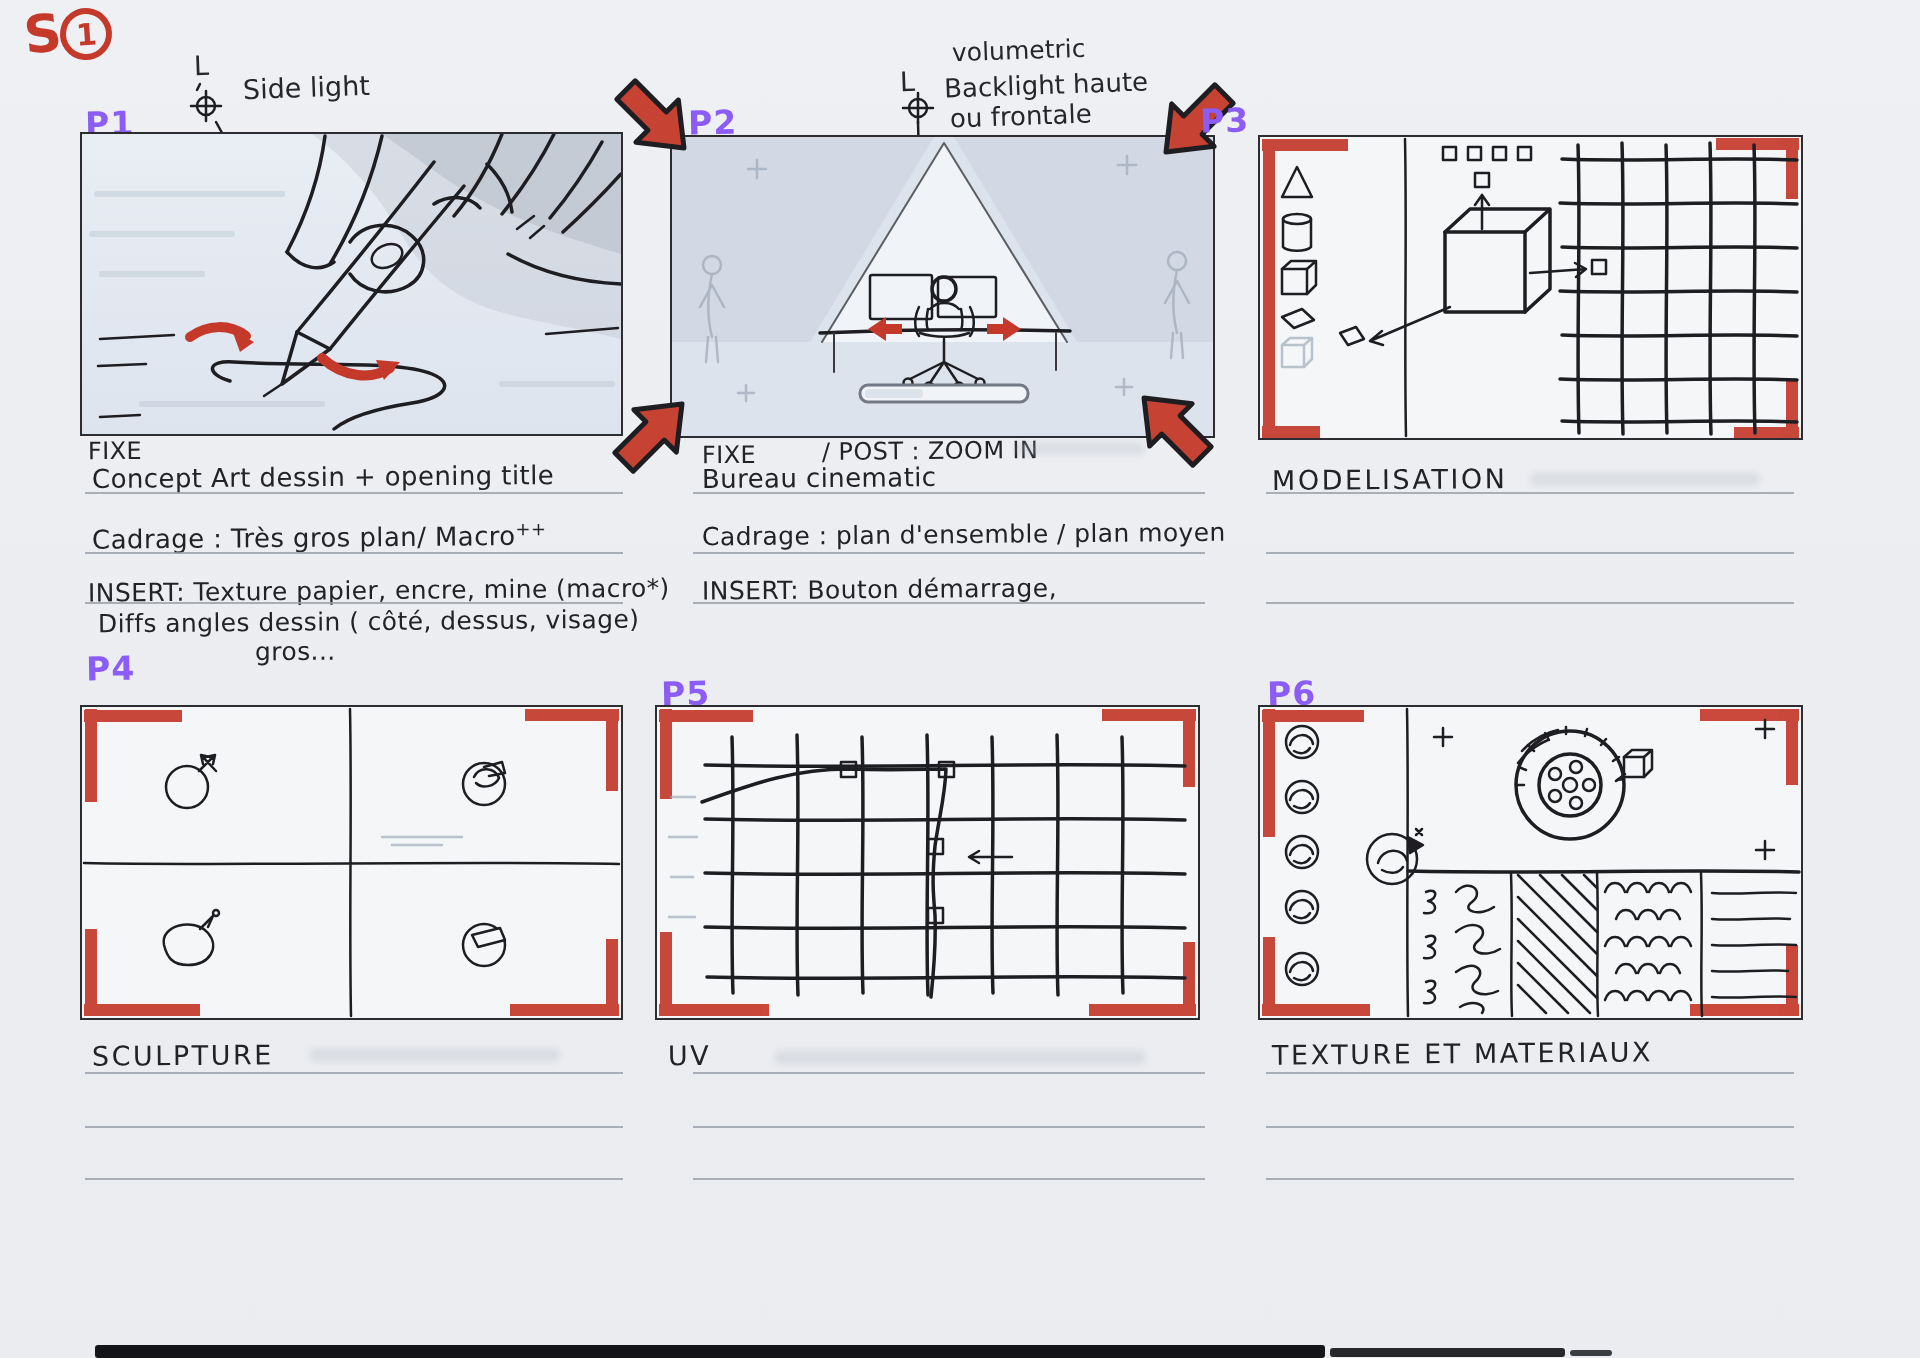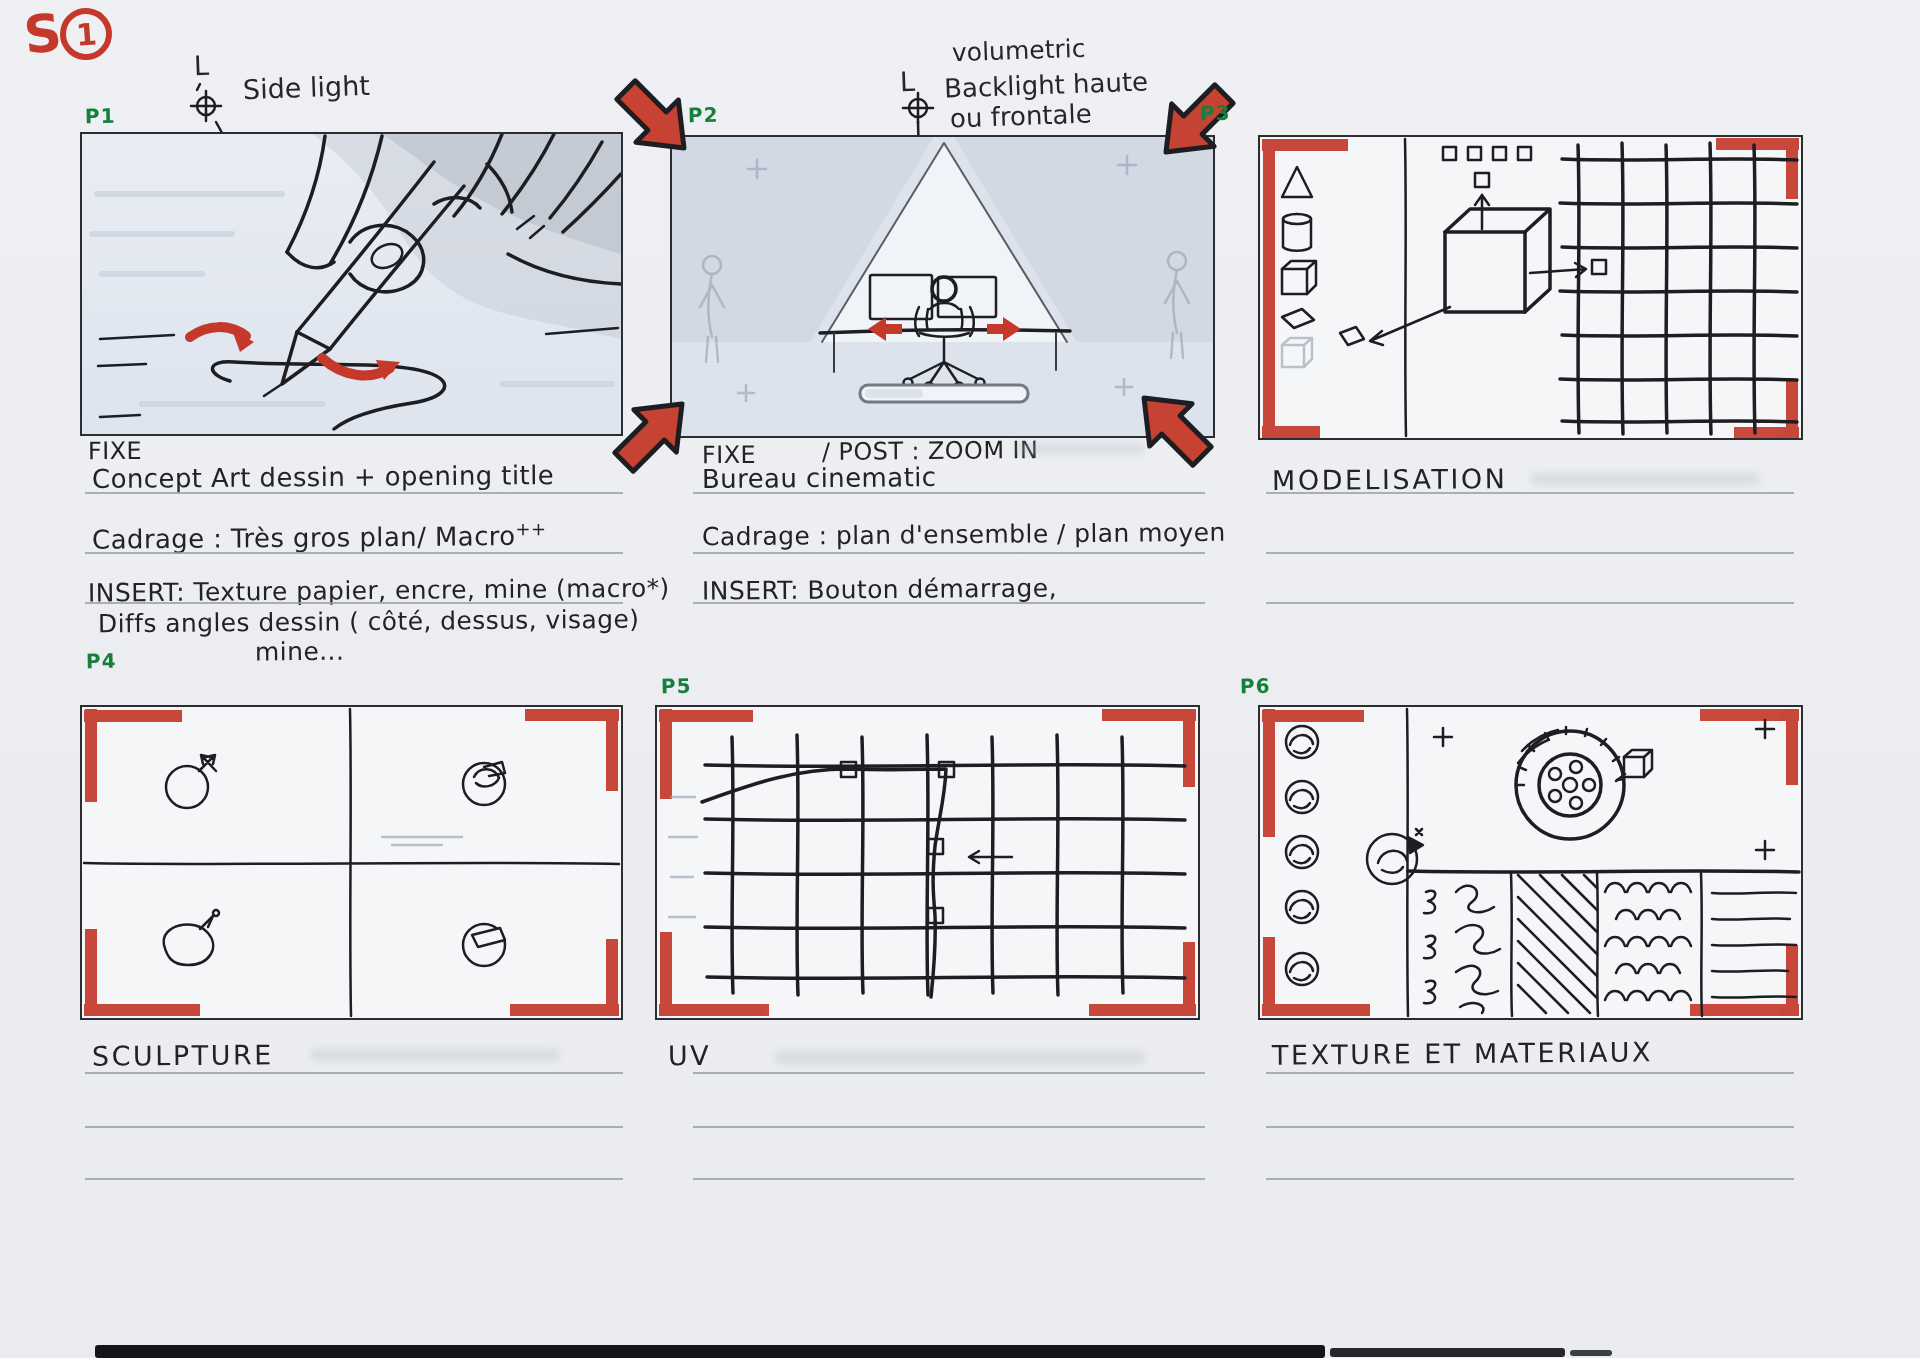--- a/index.html
+++ b/index.html
@@ -6,21 +6,21 @@
   html,body{width:1920px;height:1358px;overflow:hidden}
   body{
     position:relative;
     background:linear-gradient(180deg,#eef0f3 0%,#ecedf1 55%,#eaecef 100%);
     font-family:"DejaVu Sans", sans-serif;
     color:#232327;
   }
   .abs{position:absolute}
   .panel{position:absolute;border:2px solid #2c2c31;background:#f4f6f8;overflow:visible}
   .panel svg{position:absolute;left:0;top:0}
-  .plabel{position:absolute;font-size:20px;font-weight:bold;letter-spacing:1px;color:#15803d;transform:rotate(-1deg)}
+  .plabel{position:absolute;font-size:33px;font-weight:bold;letter-spacing:1px;color:#8b5cf6;transform:rotate(-1deg)}
   .cap{position:absolute;font-size:26px;color:#232327;letter-spacing:.4px;white-space:nowrap;transform:rotate(-0.5deg)}
   .cap.small{font-size:24px}
   .cap.title{font-size:27px;letter-spacing:2.5px;font-weight:500}
   .rule{position:absolute;height:0;border-bottom:2px solid #989ea6;opacity:.8}
   .smudge{position:absolute;background:#aeb6c0;opacity:.28;filter:blur(3px);border-radius:6px}
   .sheet-marker{position:absolute;left:24px;top:4px;color:#c5392b}
   .sheet-marker .s{font-size:52px;font-weight:bold;display:inline-block;transform:rotate(-6deg)}
   .num-circle{position:absolute;left:36px;top:4px;width:52px;height:52px;border:6px solid #c5392b;border-radius:50%;
     display:flex;align-items:center;justify-content:center;transform:rotate(8deg)}
   .num-circle span{font-size:30px;font-weight:bold;transform:rotate(-12deg)}
@@ -95,21 +95,21 @@
     <polygon class="redfill" points="318,228 294,226 302,246"></polygon>
   </g>
 </svg>
 </div>
 
 <div class="cap small" style="left:88px;top:437px">FIXE</div>
 <div class="cap" style="left:92px;top:462px">Concept Art dessin + opening title</div>
 <div class="cap" style="left:92px;top:520px"><span>Cadrage : Très gros plan/ Macro</span><sup>++</sup></div>
 <div class="cap" style="left:88px;top:576px;font-size:25px">INSERT: Texture papier, encre, mine (macro*)</div>
 <div class="cap" style="left:98px;top:607px;font-size:25px">Diffs angles dessin ( côté, dessus, visage)</div>
-<div class="cap" style="left:255px;top:637px;font-size:25px">mine...</div>
+<div class="cap" style="left:255px;top:637px;font-size:25px">gros...</div>
 
 <div class="plabel" style="left:688px;top:103px">P2</div>
 <div class="note" style="left:952px;top:36px;font-size:25px">volumetric</div>
 <div class="note" style="left:944px;top:70px">Backlight haute</div>
 <div class="note" style="left:950px;top:101px">ou frontale</div>
 <div class="note" style="left:900px;top:66px;font-size:27px">L</div>
 <svg class="abs" style="left:890px;top:60px" width="70" height="112">
   <circle cx="28" cy="48" r="9" class="ink2"></circle>
   <path class="ink2" d="M28 33 V63 M13 48 H43"></path>
   <path class="ink2" d="M28 62 L29 100 M29 100 L22 90 M29 100 L36 90"></path>
@@ -340,21 +340,21 @@
     <rect x="282" y="55" width="15" height="15"></rect>
     <rect x="271" y="132" width="15" height="15"></rect>
     <rect x="271" y="201" width="15" height="15"></rect>
   </g>
   <path class="ink2" d="M355 150 L312 150 M312 150 L322 144 M312 150 L322 156"></path>
 </svg>
 </div>
 <div class="cap title" style="left:668px;top:1040px">UV</div>
 <div class="smudge" style="left:775px;top:1050px;width:370px;height:15px"></div>
 
-<div class="plabel" style="left:1240px;top:674px">P6</div>
+<div class="plabel" style="left:1267px;top:674px">P6</div>
 <div class="panel" style="left:1258px;top:705px;width:545px;height:315px">
 <svg width="541" height="311" viewBox="0 0 541 311">
   <rect width="541" height="311" fill="#f4f6f8"></rect>
   <g class="redbar">
     <path d="M2 9 H104"></path>
         <path d="M9 2 V130"></path>
     <path d="M9 230 V308"></path>
         <path d="M2 303 H110"></path>
     <path d="M440 8 H539"></path>
         <path d="M532 2 V78"></path>

